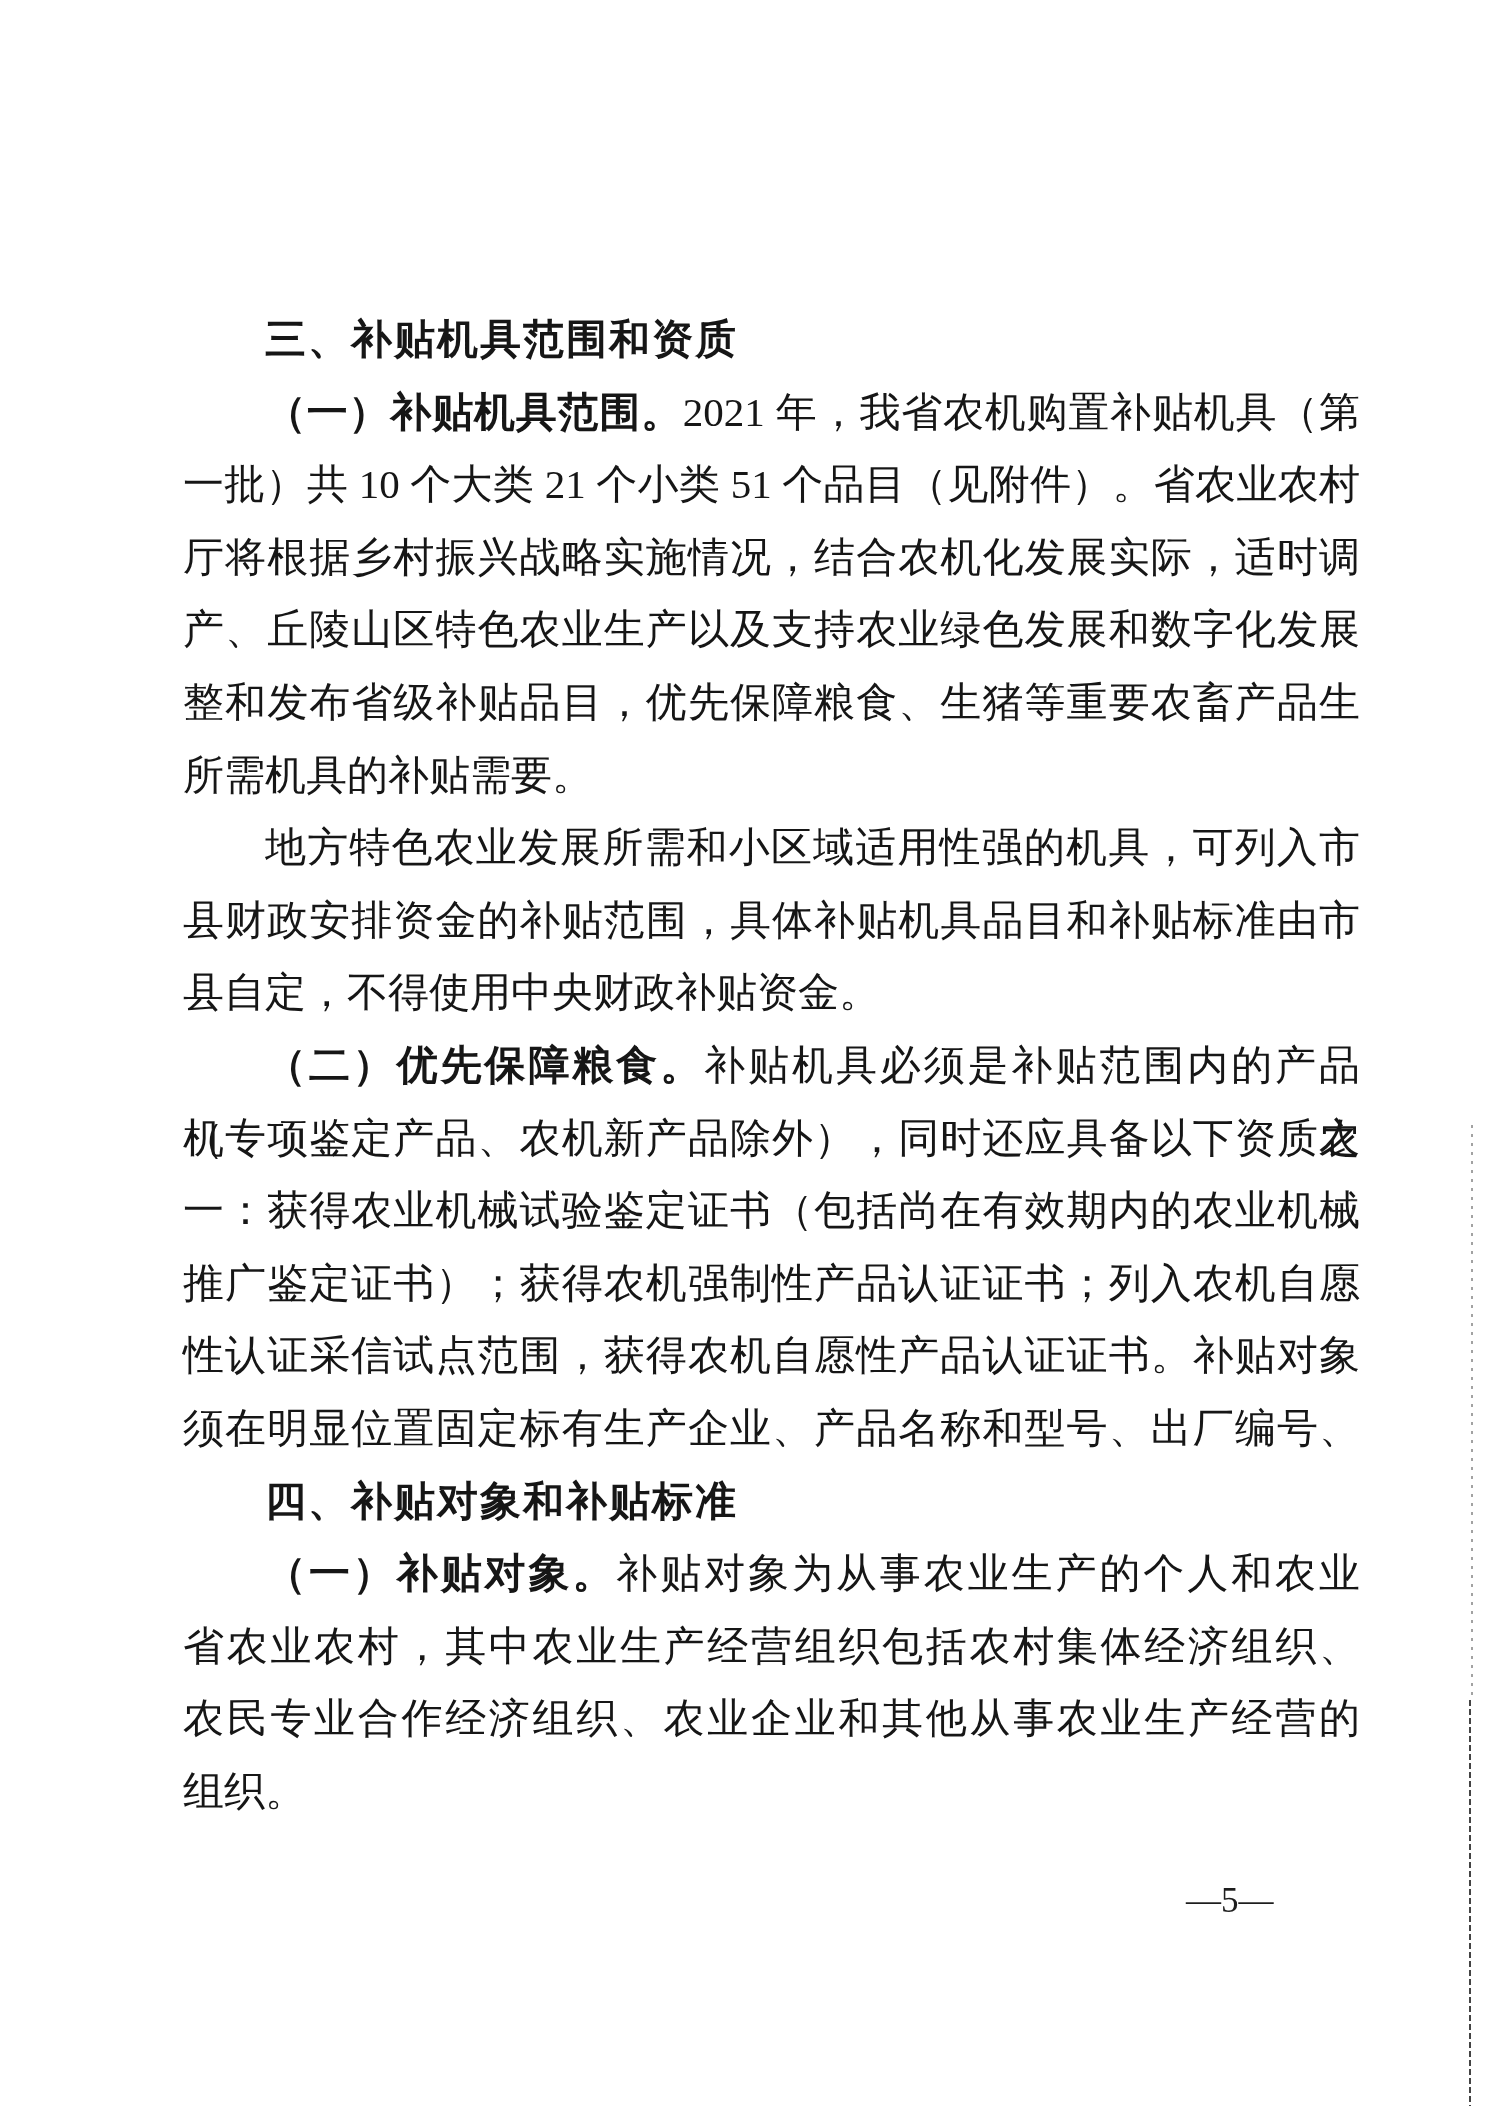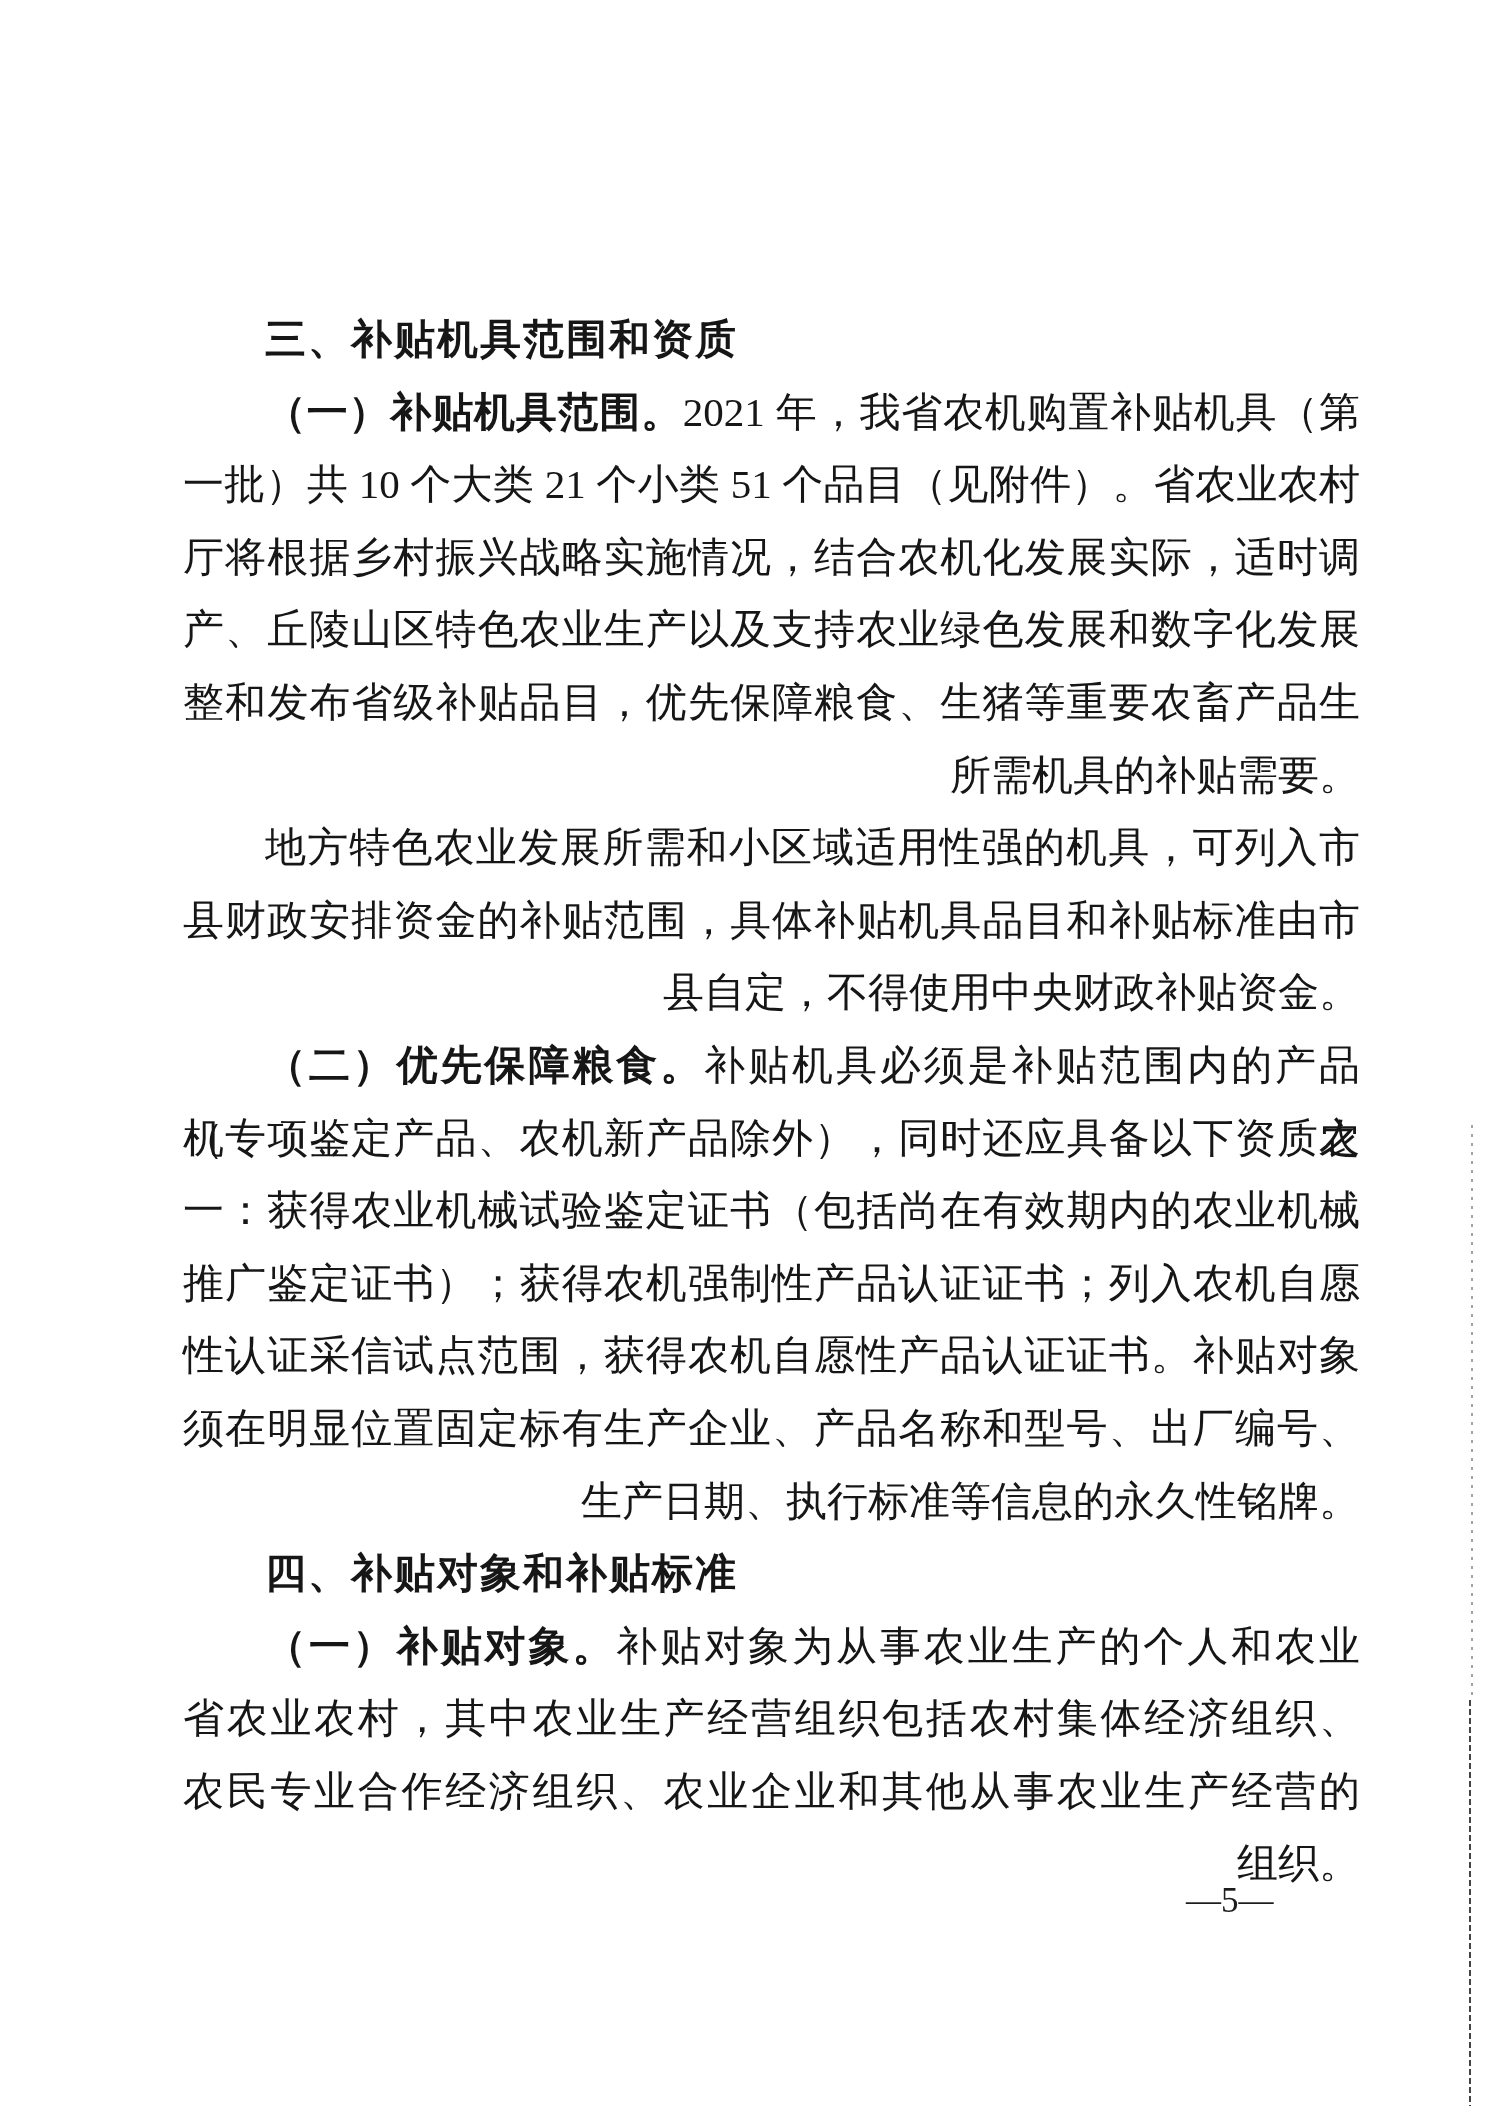--- a/index.html
+++ b/index.html
@@ -41,21 +41,21 @@
   
   .h {
     font-weight:700;
     font-family:"Liberation Sans","DejaVu Sans",sans-serif;
     letter-spacing:2px;
     text-align:left;
   }
   
   .lead { font-weight:700; }
   
-  .l { text-align:right; }
+  .l { text-align:left; }
 
   .page-number {
     position:absolute;
     left:1186px;
     top:1880px;
     width:110px;
     font-size:35px;
     line-height:42px;
     color:#1d1d1d;
     font-family:"Liberation Serif","DejaVu Serif",serif;
@@ -99,21 +99,20 @@
     <div class="line ij">地方特色农业发展所需和小区域适用性强的机具，可列入市</div>
     <div class="line j">县财政安排资金的补贴范围，具体补贴机具品目和补贴标准由市</div>
     <div class="line l">县自定，不得使用中央财政补贴资金。</div>
 
     <div class="line pj"><span class="lead">（二）优先保障粮食。</span><span>补贴机具必须是补贴范围内的产品（农</span></div>
     <div class="line j">机专项鉴定产品、农机新产品除外），同时还应具备以下资质之</div>
     <div class="line j">一：获得农业机械试验鉴定证书（包括尚在有效期内的农业机械</div>
     <div class="line j">推广鉴定证书）；获得农机强制性产品认证证书；列入农机自愿</div>
     <div class="line j">性认证采信试点范围，获得农机自愿性产品认证证书。补贴对象</div>
     <div class="line j">须在明显位置固定标有生产企业、产品名称和型号、出厂编号、</div>
-    <div class="line l">生产日期、执行标准等信息的永久性铭牌。</div>
 
     <div class="line h">四、补贴对象和补贴标准</div>
 
     <div class="line pj"><span class="lead">（一）补贴对象。</span><span>补贴对象为从事农业生产的个人和农业</span></div>
     <div class="line j">省农业农村，其中农业生产经营组织包括农村集体经济组织、</div>
     <div class="line j">农民专业合作经济组织、农业企业和其他从事农业生产经营的</div>
     <div class="line l">组织。</div>
   </div>
 
   <div class="page-number">—5—</div>

